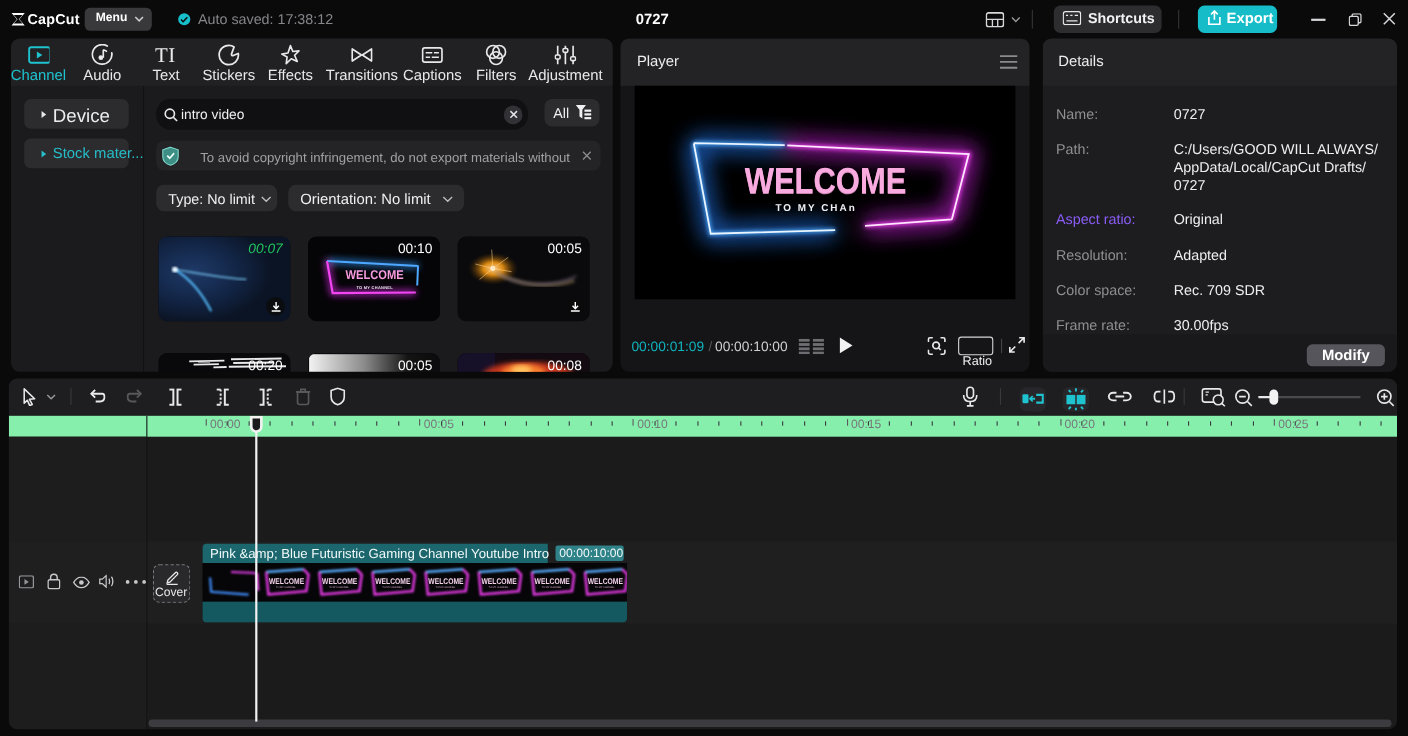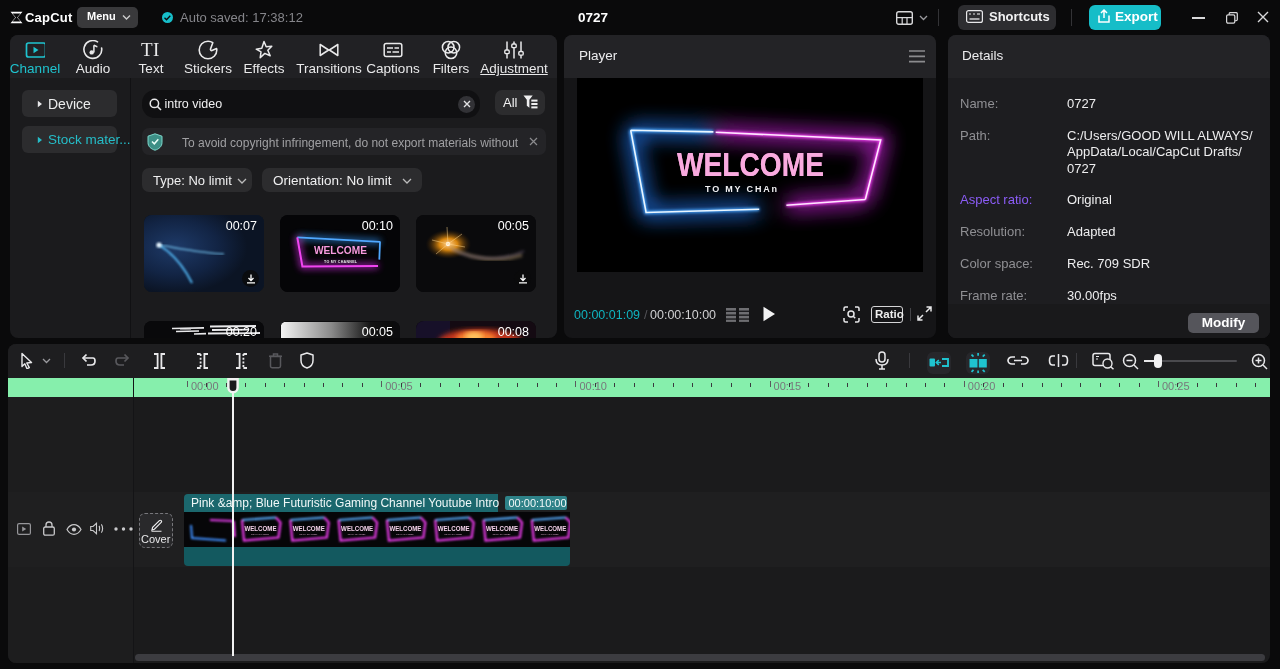--- a/index.html
+++ b/index.html
@@ -116,28 +116,28 @@
         </svg>
         <div class="txt" style="left:441px;top:26px;font-size:13.5px;color:#e9e9ea;transform:translateX(-50%);">Filters</div>
         <svg style="position:absolute;left:494px;top:5px;" width="20" height="20" viewBox="0 0 20 20">
           <line x1="3" y1="1.5" x2="3" y2="18.5" stroke="#e9e9ea" stroke-width="1.5"></line>
           <line x1="10" y1="1.5" x2="10" y2="18.5" stroke="#e9e9ea" stroke-width="1.5"></line>
           <line x1="17" y1="1.5" x2="17" y2="18.5" stroke="#e9e9ea" stroke-width="1.5"></line>
           <rect x="0.8" y="10" width="4.4" height="3.6" rx="1.2" fill="#212124" stroke="#e9e9ea" stroke-width="1.4"></rect>
           <rect x="7.8" y="4" width="4.4" height="3.6" rx="1.2" fill="#212124" stroke="#e9e9ea" stroke-width="1.4"></rect>
           <rect x="14.8" y="11.5" width="4.4" height="3.6" rx="1.2" fill="#212124" stroke="#e9e9ea" stroke-width="1.4"></rect>
         </svg>
-        <div class="txt" style="left:504px;top:26px;font-size:13.5px;color:#e9e9ea;transform:translateX(-50%);text-decoration:underline;">Adjustment</div>
+        <div class="txt" style="left:504px;top:26px;font-size:13.5px;color:#e9e9ea;transform:translateX(-50%);">Adjustment</div>
       </div>
 
     <div class="abs" style="left:12px;top:55px;width:95px;height:27px;background:#2c2c2e;border-radius:6px;">
       <svg class="abs" style="left:15px;top:10px;" width="6" height="8" viewBox="0 0 6 8">
           <path d="M0.8 0.8 L5 4 L0.8 7.2 Z" fill="#e8e8ea"></path>
         </svg>
-      <div class="txt" style="left:26px;top:6px;font-size:14px;color:#eceded;text-align:center;">Device</div>
+      <div class="txt" style="left:26px;top:6px;font-size:17px;color:#eceded;text-align:center;">Device</div>
     </div>
     <div class="abs" style="left:12px;top:91px;width:95px;height:27px;background:#2c2c2e;border-radius:6px;">
       <svg class="abs" style="left:15px;top:10px;" width="6" height="8" viewBox="0 0 6 8">
           <path d="M0.8 0.8 L5 4 L0.8 7.2 Z" fill="#25bdc8"></path>
         </svg>
       <div class="txt" style="left:26px;top:6px;font-size:13.5px;color:#25bdc8;">Stock mater...</div>
     </div>
     <div class="abs" style="left:120px;top:43px;width:1px;height:260px;background:#111113;"></div>
 
     <div class="abs" style="left:132px;top:55px;width:338px;height:28px;background:#101012;border-radius:13px;">
@@ -196,21 +196,21 @@
               <stop offset="1" stop-color="#0b1424"></stop>
             </radialGradient>
             <rect width="120" height="77" fill="url(#g1_0)"></rect>
             <path d="M15 30 C28 38 40 52 48 68" stroke="#53b8f5" stroke-width="2" fill="none" opacity="0.95" filter="url(#blur1_0)"></path>
             <path d="M15 30 C34 33 58 38 80 39" stroke="#7fd4ff" stroke-width="1.5" fill="none" opacity="0.75" filter="url(#blur1_0)"></path>
             <circle cx="15" cy="30" r="2.6" fill="#eaf7ff" filter="url(#blur1_0)"></circle>
             <filter id="blur1_0">
               <feGaussianBlur stdDeviation="1"></feGaussianBlur>
             </filter>
           </svg>
-          <div class="txt" style="right:7px;top:4px;font-size:12.5px;color:#ffffff;">00:07</div>
+          <div class="txt" style="right:7px;top:4px;font-size:12.5px;color:#22c55e;font-style:italic;">00:07</div>
           <div style="position:absolute;right:5px;bottom:5px;width:17px;height:17px;border-radius:50%;background:rgba(10,10,12,0.85);">
             <svg style="position:absolute;left:3.5px;top:3.5px;" width="10" height="10" viewBox="0 0 10 10">
               <path d="M5 0.5 L5 6 M2.5 4 L5 6.6 L7.5 4 M1 8.8 L9 8.8" stroke="#fff" stroke-width="1.3" fill="none"></path>
             </svg>
           </div>
         </div>
         <div style="position:absolute;left:270px;top:180px;width:120px;height:77px;border-radius:8px;overflow:hidden;background:#0a0a0c;">
           <svg width="120" height="77" viewBox="0 0 120 77" style="position:absolute;left:0;top:0;">
             <rect width="120" height="77" fill="#050507"></rect>
             <g filter="url(#blur2_1b)" opacity="0.9">
@@ -357,21 +357,21 @@
     </svg>
     <svg class="abs" style="left:198px;top:271px;" width="14" height="16" viewBox="0 0 14 16">
         <path d="M1.5 0.8 L13 8 L1.5 15.2 Z" fill="#f2f2f3"></path>
       </svg>
     <svg class="abs" style="left:279px;top:271px;" width="17" height="17" viewBox="0 0 17 17">
       <path d="M1 5 L1 2.5 C1 1.7 1.7 1 2.5 1 L5 1 M12 1 L14.5 1 C15.3 1 16 1.7 16 2.5 L16 5 M16 12 L16 14.5 C16 15.3 15.3 16 14.5 16 L12 16 M5 16 L2.5 16 C1.7 16 1 15.3 1 14.5 L1 12" stroke="#e8e8ea" stroke-width="1.5" fill="none"></path>
       <circle cx="8" cy="8" r="3" stroke="#e8e8ea" stroke-width="1.5" fill="none"></circle>
       <line x1="10.2" y1="10.2" x2="12.2" y2="12.2" stroke="#e8e8ea" stroke-width="1.5"></line>
     </svg>
     <div class="abs" style="left:307px;top:271px;width:32px;height:17px;border:1.2px solid #d5d5d7;border-radius:3px;">
-      <div class="txt" style="left:3px;top:1px;font-size:11.5px;color:#eee;font-weight:bold;">Ratio</div>
+      <div class="txt" style="left:3px;top:16px;font-size:11.5px;color:#eee;">Ratio</div>
     </div>
     <div class="abs" style="left:346px;top:273px;width:1px;height:13px;background:#444448;"></div>
     <svg class="abs" style="left:353px;top:271px;" width="15" height="15" viewBox="0 0 15 15">
       <path d="M9.5 1 L14 1 L14 5.5 M14 1 L9 6 M5.5 14 L1 14 L1 9.5 M1 14 L6 9" stroke="#e8e8ea" stroke-width="1.5" fill="none"></path>
     </svg>
   </div>
 
   <div class="panel" style="left:948px;top:35px;width:322px;height:303px;background:#1d1d20;">
     <div class="abs" style="left:0;top:0;width:322px;height:43px;background:#232326;"></div>
     <div class="txt" style="left:14px;top:13px;font-size:13.5px;color:#ececee;">Details</div>

